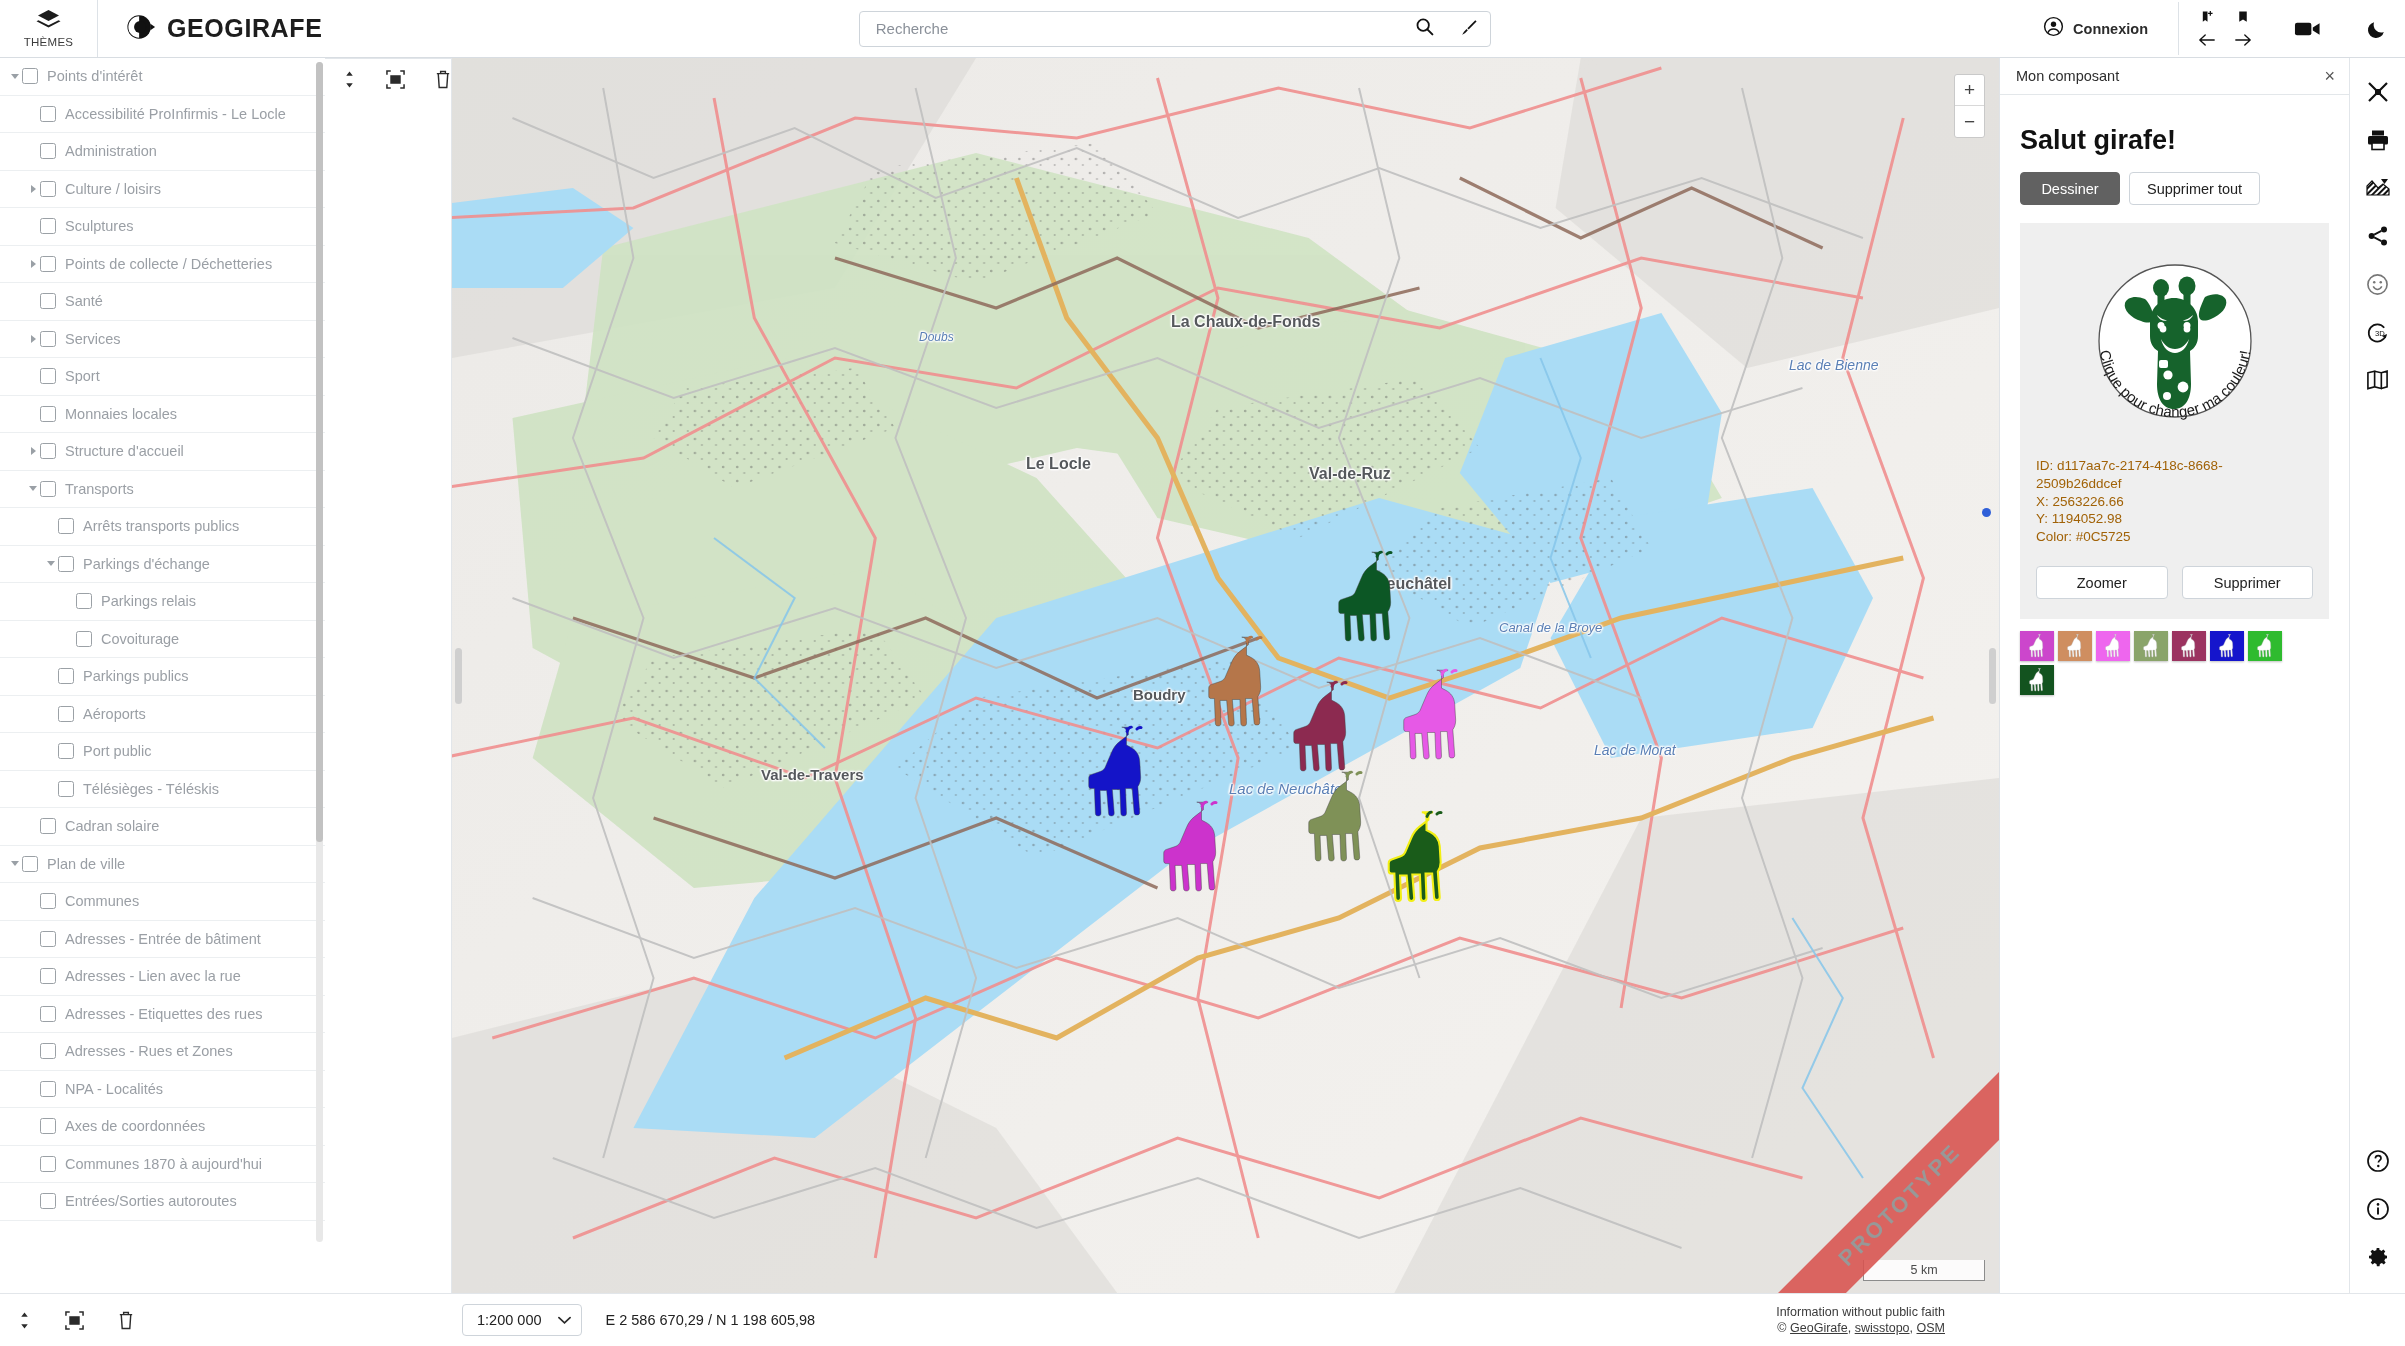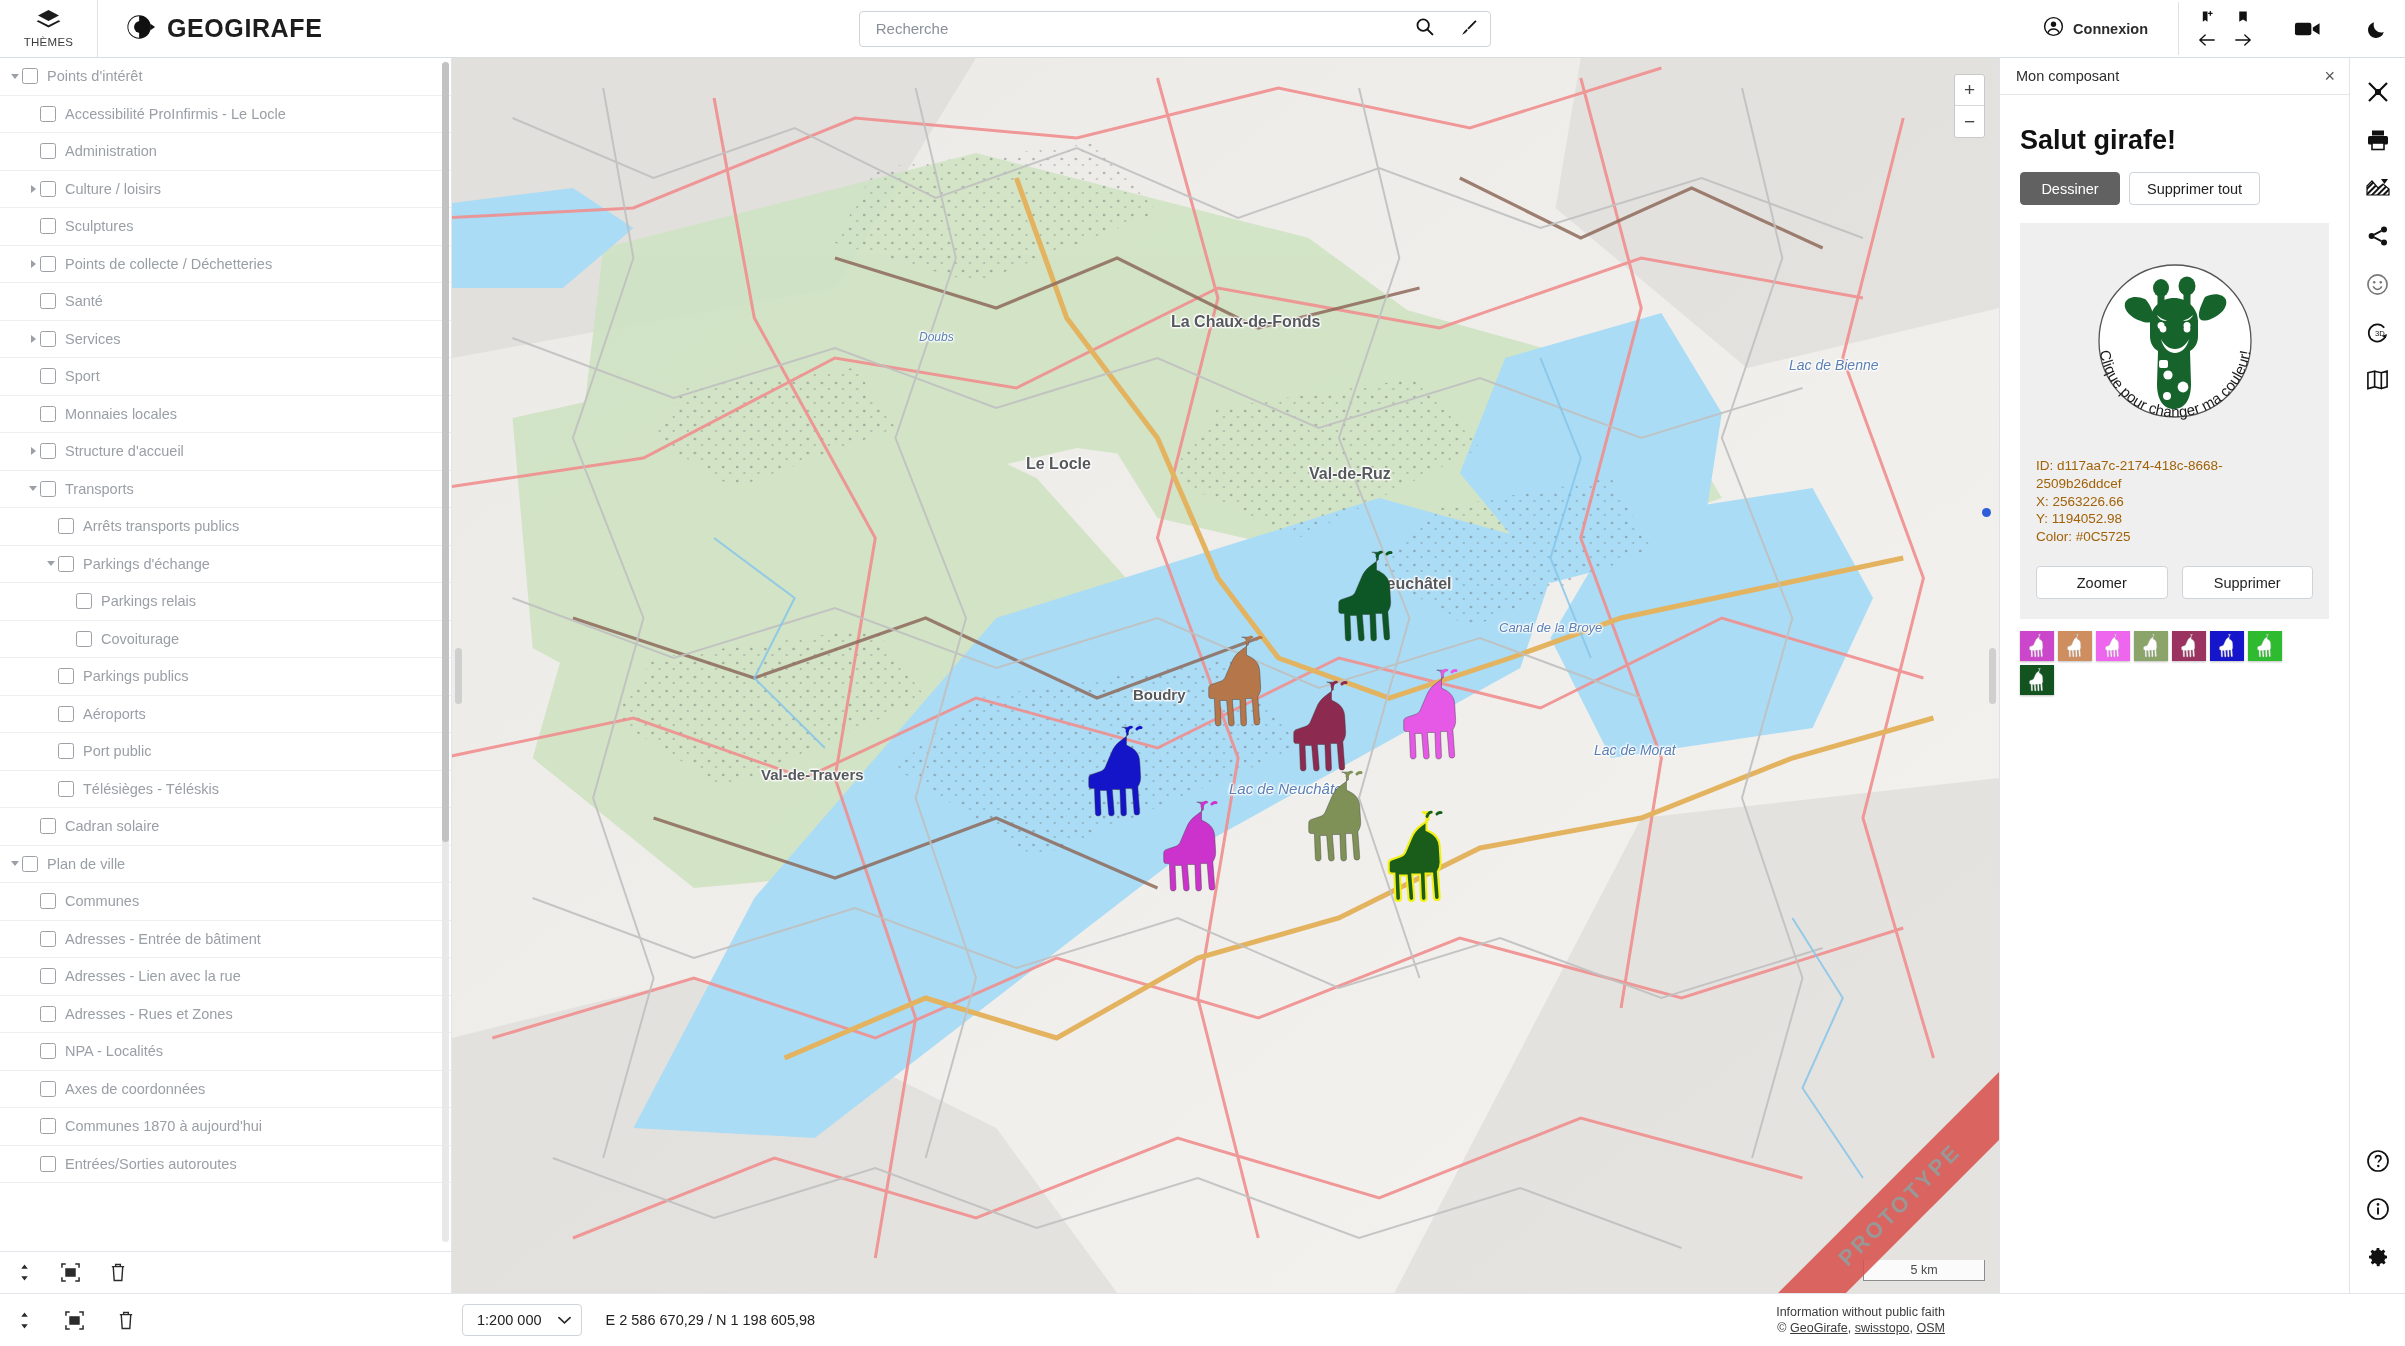--- a/index.html
+++ b/index.html
@@ -44,21 +44,21 @@
   }
   .navcluster > div { display: flex; align-items: center; justify-content: center; cursor: pointer; width: 24px; height: 22px; }
   .vidbtn, .moonbtn { display: flex; align-items: center; justify-content: center; width: 56px; height: 58px; cursor: pointer; }
 
   
   .body { flex: 1; display: flex; position: relative; min-height: 0; }
 
   
   .tree-panel {
     width: 452px; min-width: 452px; background: #fff;
-    display: flex; flex-direction: column; position: relative;
+    display: flex; flex-direction: row; position: relative;
     border-right: 1px solid #e2e6ea;
   }
   .tree-scroll { flex: 1; overflow: hidden; position: relative; }
   .tree-list { padding-bottom: 4px; }
   .tree-row {
     display: flex; align-items: center; height: 37.5px;
     border-bottom: 1px solid #eceff1; cursor: pointer; padding-right: 8px;
   }
   .tw { width: 14px; height: 14px; display: flex; align-items: center; justify-content: center; flex: 0 0 auto; }
   .caret { width: 0; height: 0; }
@@ -413,20 +413,25 @@
             </div>
             <div class="tree-row lvl1">
               <span class="tw"></span>
               <span class="cb"></span>
               <span class="tree-label">Adresses - Entrée de bâtiment</span>
             </div>
             <div class="tree-row lvl1">
               <span class="tw"></span>
               <span class="cb"></span>
               <span class="tree-label">Adresses - Lien avec la rue</span>
+            </div>
+            <div class="tree-row lvl1">
+              <span class="tw"></span>
+              <span class="cb"></span>
+              <span class="tree-label">Adresses - Etiquettes des rues</span>
             </div>
             <div class="tree-row lvl1">
               <span class="tw"></span>
               <span class="cb"></span>
               <span class="tree-label">Adresses - Rues et Zones</span>
             </div>
             <div class="tree-row lvl1">
               <span class="tw"></span>
               <span class="cb"></span>
               <span class="tree-label">NPA - Localités</span>

